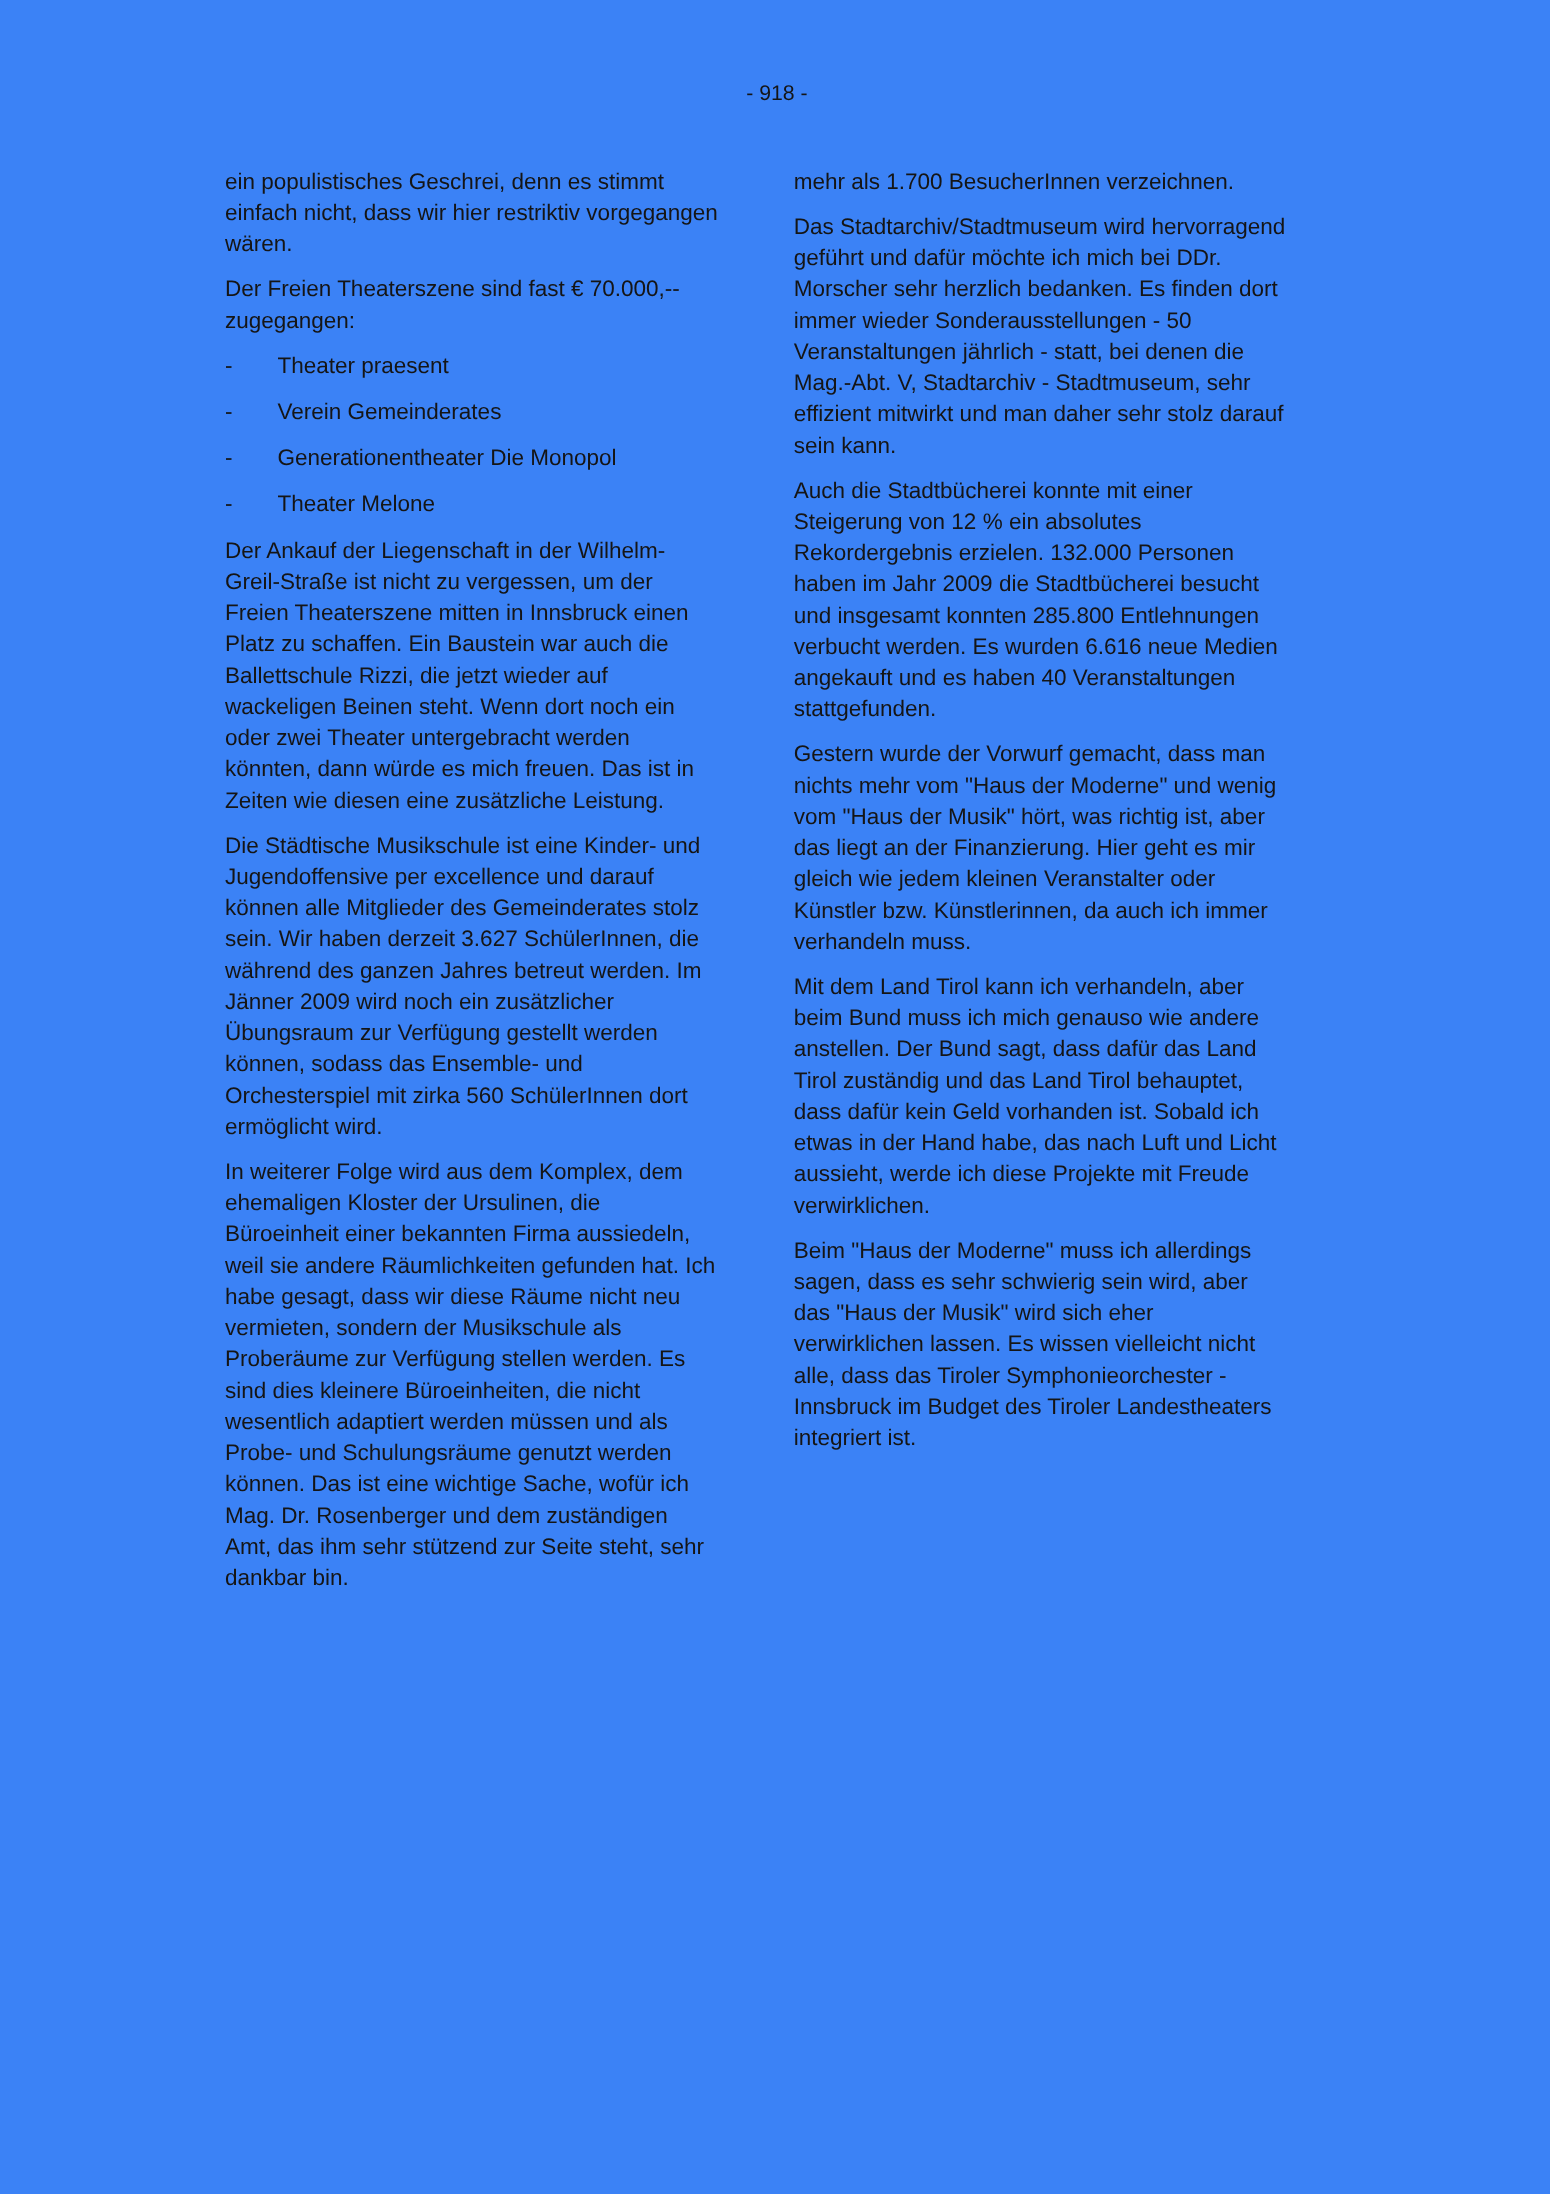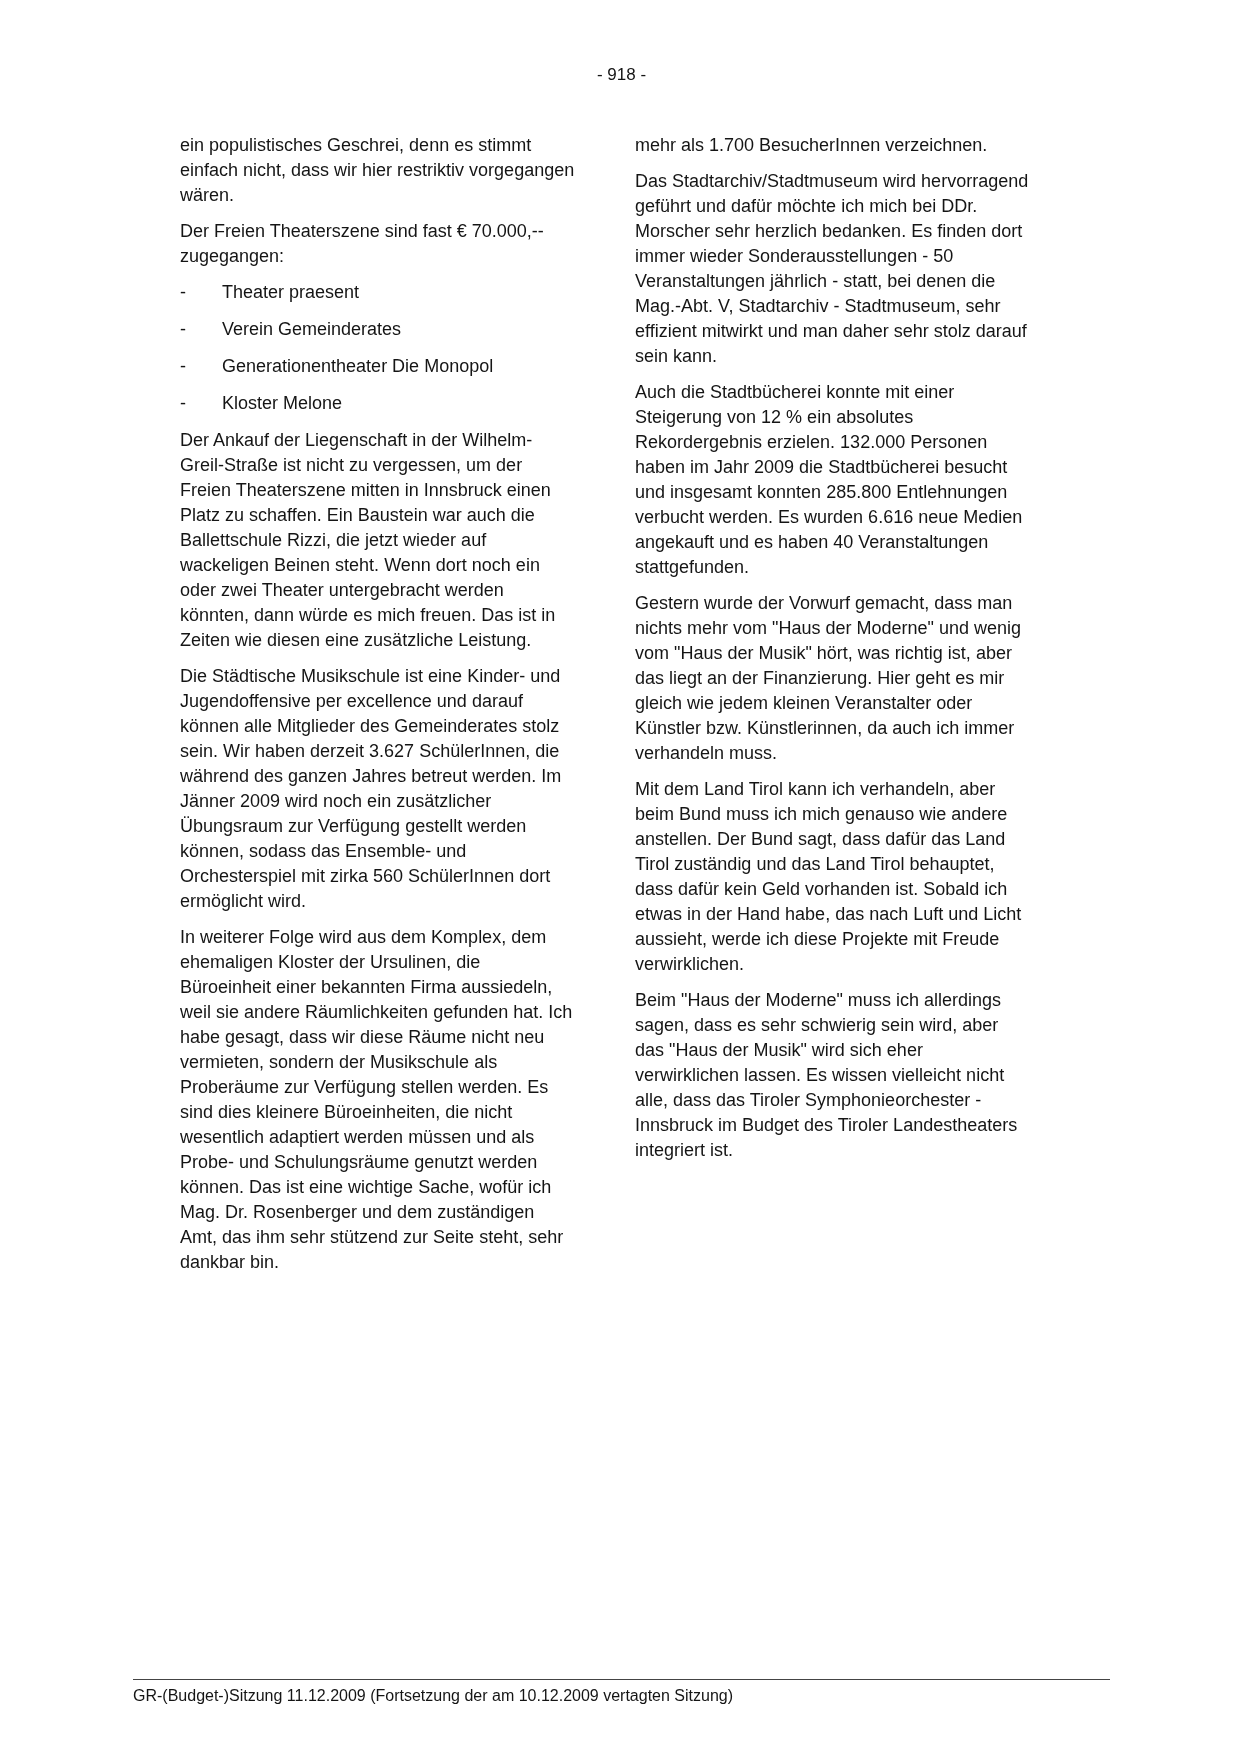--- a/index.html
+++ b/index.html
@@ -2,21 +2,21 @@
 <html><head>
 <meta charset="utf-8">
 <style>
   * { margin: 0; padding: 0; box-sizing: border-box; }
   html, body { background: #e8e8e8; }
   .page {
     position: relative;
     width: 1240px;
     height: 1755px;
     margin: 0 auto;
-    background: #ffffff;
+    background: #3b82f6;
     font-family: "Liberation Sans", sans-serif;
     color: #151515;
     padding: 64px 130px 0 133px;
     overflow: hidden;
   }
   .page-number {
     text-align: center;
     font-size: 17px;
     line-height: 21px;
     margin-bottom: 48px;
@@ -79,37 +79,33 @@
       <div class="list-item">
         <span class="list-marker">-</span>
         <span>Verein Gemeinderates</span>
       </div>
       <div class="list-item">
         <span class="list-marker">-</span>
         <span>Generationentheater Die Monopol</span>
       </div>
       <div class="list-item">
         <span class="list-marker">-</span>
-        <span>Kloster Melone</span>
+        <span>Theater Melone</span>
       </div>
 
       <p class="para">Der Ankauf der Liegenschaft in der Wilhelm-Greil-Straße ist nicht zu vergessen, um der Freien Theaterszene mitten in Innsbruck einen Platz zu schaffen. Ein Baustein war auch die Ballettschule Rizzi, die jetzt wieder auf wackeligen Beinen steht. Wenn dort noch ein oder zwei Theater untergebracht werden könnten, dann würde es mich freuen. Das ist in Zeiten wie diesen eine zusätzliche Leistung.</p>
       <p class="para">Die Städtische Musikschule ist eine Kinder- und Jugendoffensive per excellence und darauf können alle Mitglieder des Gemeinderates stolz sein. Wir haben derzeit 3.627 SchülerInnen, die während des ganzen Jahres betreut werden. Im Jänner 2009 wird noch ein zusätzlicher Übungsraum zur Verfügung gestellt werden können, sodass das Ensemble- und Orchesterspiel mit zirka 560 SchülerInnen dort ermöglicht wird.</p>
       <p class="para">In weiterer Folge wird aus dem Komplex, dem ehemaligen Kloster der Ursulinen, die Büroeinheit einer bekannten Firma aussiedeln, weil sie andere Räumlichkeiten gefunden hat. Ich habe gesagt, dass wir diese Räume nicht neu vermieten, sondern der Musikschule als Proberäume zur Verfügung stellen werden. Es sind dies kleinere Büroeinheiten, die nicht wesentlich adaptiert werden müssen und als Probe- und Schulungsräume genutzt werden können. Das ist eine wichtige Sache, wofür ich Mag. Dr. Rosenberger und dem zuständigen Amt, das ihm sehr stützend zur Seite steht, sehr dankbar bin.</p>
     </div>
 
     <div class="column">
       <p class="para">mehr als 1.700 BesucherInnen verzeichnen.</p>
       <p class="para">Das Stadtarchiv/Stadtmuseum wird hervorragend geführt und dafür möchte ich mich bei DDr. Morscher sehr herzlich bedanken. Es finden dort immer wieder Sonderausstellungen - 50 Veranstaltungen jährlich - statt, bei denen die Mag.-Abt. V, Stadtarchiv - Stadtmuseum, sehr effizient mitwirkt und man daher sehr stolz darauf sein kann.</p>
       <p class="para">Auch die Stadtbücherei konnte mit einer Steigerung von 12 % ein absolutes Rekordergebnis erzielen. 132.000 Personen haben im Jahr 2009 die Stadtbücherei besucht und insgesamt konnten 285.800 Entlehnungen verbucht werden. Es wurden 6.616 neue Medien angekauft und es haben 40 Veranstaltungen stattgefunden.</p>
       <p class="para">Gestern wurde der Vorwurf gemacht, dass man nichts mehr vom "Haus der Moderne" und wenig vom "Haus der Musik" hört, was richtig ist, aber das liegt an der Finanzierung. Hier geht es mir gleich wie jedem kleinen Veranstalter oder Künstler bzw. Künstlerinnen, da auch ich immer verhandeln muss.</p>
       <p class="para">Mit dem Land Tirol kann ich verhandeln, aber beim Bund muss ich mich genauso wie andere anstellen. Der Bund sagt, dass dafür das Land Tirol zuständig und das Land Tirol behauptet, dass dafür kein Geld vorhanden ist. Sobald ich etwas in der Hand habe, das nach Luft und Licht aussieht, werde ich diese Projekte mit Freude verwirklichen.</p>
       <p class="para">Beim "Haus der Moderne" muss ich allerdings sagen, dass es sehr schwierig sein wird, aber das "Haus der Musik" wird sich eher verwirklichen lassen. Es wissen vielleicht nicht alle, dass das Tiroler Symphonieorchester - Innsbruck im Budget des Tiroler Landestheaters integriert ist.</p>
     </div>
 
   </div>
 
-  <div class="footer">
-    <div class="footer-rule"></div>
-    <div class="footer-text">GR-(Budget-)Sitzung 11.12.2009 (Fortsetzung der am 10.12.2009 vertagten Sitzung)</div>
-  </div>
 
 </div>
 
 </body></html>

